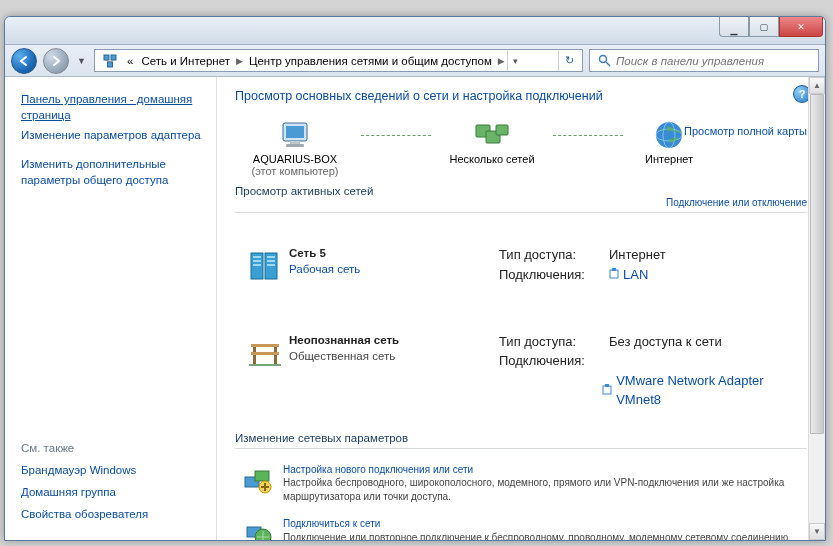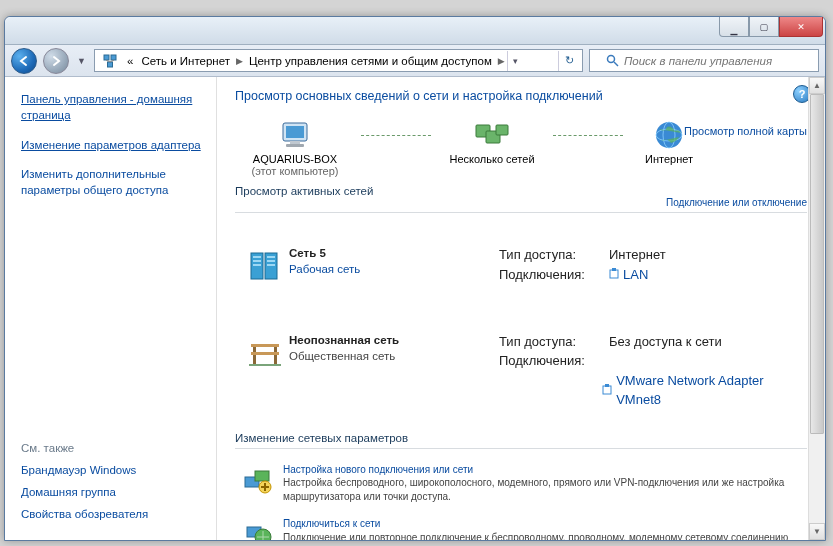--- a/index.html
+++ b/index.html
@@ -16,30 +16,30 @@
 .addrbar { height: 32px; background: linear-gradient(to bottom, #e8eef6, #dce4ee); border-bottom: 1px solid #b0bccc; display: flex; align-items: center; padding: 0 6px; gap: 6px; }
 .nav-btn { width: 26px; height: 26px; border-radius: 50%; background: radial-gradient(circle at 30% 30%, #5bb0ee, #1e6bb8 60%, #0d478a); border: 1px solid #2a5a8a; display: flex; align-items: center; justify-content: center; color: #fff; cursor: pointer; font-size: 13px; }
 .nav-btn.fwd { background: radial-gradient(circle at 30% 30%, #d0dce8, #9ab 60%, #789); border-color: #889; }
 .nav-drop { width: 13px; height: 20px; color: #556; font-size: 9px; display:flex; align-items:center; justify-content:center; cursor:pointer; }
 .addr-box { flex: 1; height: 23px; background: #fff; border: 1px solid #8a9cb0; display: flex; align-items: center; font-size: 11.5px; padding: 0 2px; }
 .addr-icon { width: 18px; height: 16px; margin: 0 4px; display:flex; align-items:center; justify-content:center; }
 .crumb { padding: 0 4px; cursor: pointer; }
 .crumb-sep { color: #666; font-size: 9px; padding: 0 2px; }
 .addr-refresh { margin-left: auto; width: 22px; height: 20px; border-left: 1px solid #ccd; display:flex; align-items:center; justify-content:center; color:#1e5a8e; cursor:pointer; font-size:11px; }
 .addr-dropdown { width: 16px; height: 20px; border-left: 1px solid #ccd; font-size: 9px; display:flex; align-items:center; justify-content:center; color:#556; cursor:pointer; }
-.search-box { width: 230px; height: 23px; background: #fff; border: 1px solid #8a9cb0; display: flex; align-items: center; padding: 0 16px; }
+.search-box { width: 230px; height: 23px; background: #fff; border: 1px solid #8a9cb0; display: flex; align-items: center; padding: 0 8px; }
 .search-icon { width: 14px; color: #4a7abc; font-size: 12px; }
 .search-input { flex: 1; border: none; outline: none; font-size: 11.5px; color: #888; font-style: italic; padding-left: 4px; }
 
 .body-area { flex: 1; display: flex; overflow: hidden; }
 
 .sidebar { width: 212px; background: #fff; border-right: 1px solid #e0e0e0; padding: 14px 10px 10px 16px; display: flex; flex-direction: column; font-size: 11.5px; }
 .sidebar a { color: #0a4ca0; text-decoration: none; cursor: pointer; }
-.sidebar .home-link { text-decoration: underline; line-height: 1.4; margin-bottom: 14px; display:block; }
-.sidebar .task-link { text-decoration: underline; line-height: 1.4; }
+.sidebar .home-link { text-decoration: underline; line-height: 1.4; margin-bottom: 4px; display:block; }
+.sidebar .task-link { line-height: 1.4; }
 .sidebar .task-link.active { font-weight: normal; }
 .sidebar .task-item { margin-bottom: 12px; line-height: 1.35; }
 .sidebar-spacer { flex: 1; }
 .see-also-hdr { color: #6a7a8a; font-size: 11.5px; margin-bottom: 10px; }
 .see-also a { display: block; margin-bottom: 10px; }
 
 .main { flex: 1; background: #fff; padding: 12px 18px 10px 18px; overflow-y: auto; position: relative; }
 .help-icon { position: absolute; top: 8px; right: 14px; width: 18px; height: 18px; border-radius: 50%; background: radial-gradient(circle at 30% 30%, #8cd0ff, #2a7ac0); color: #fff; font-size: 11px; font-weight: bold; display: flex; align-items: center; justify-content: center; cursor: pointer; border:1px solid #1a5a90; }
 
 .main h1 { font-size: 12.5px; color: #0a4ca0; font-weight: normal; margin-bottom: 14px; }

